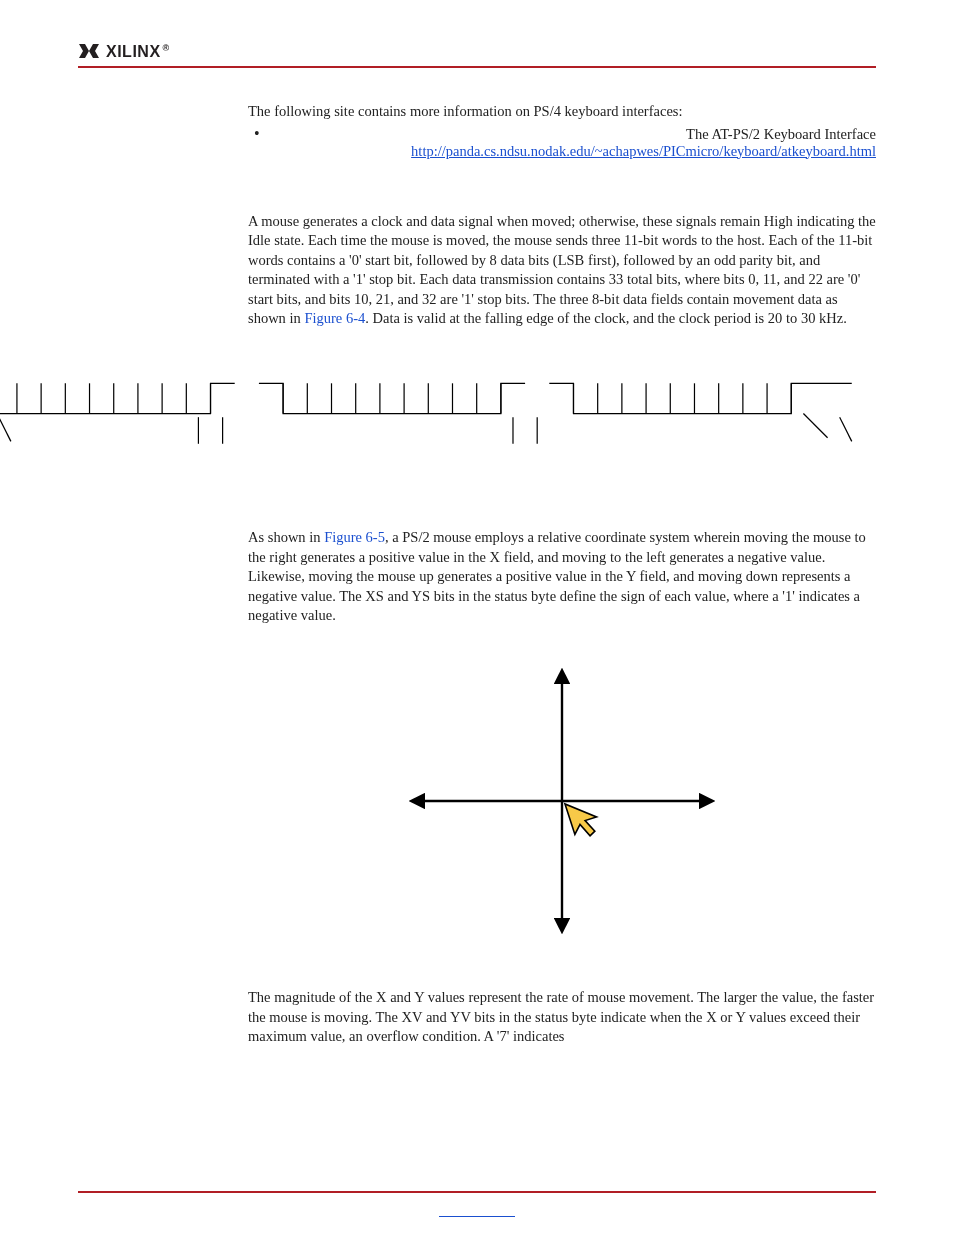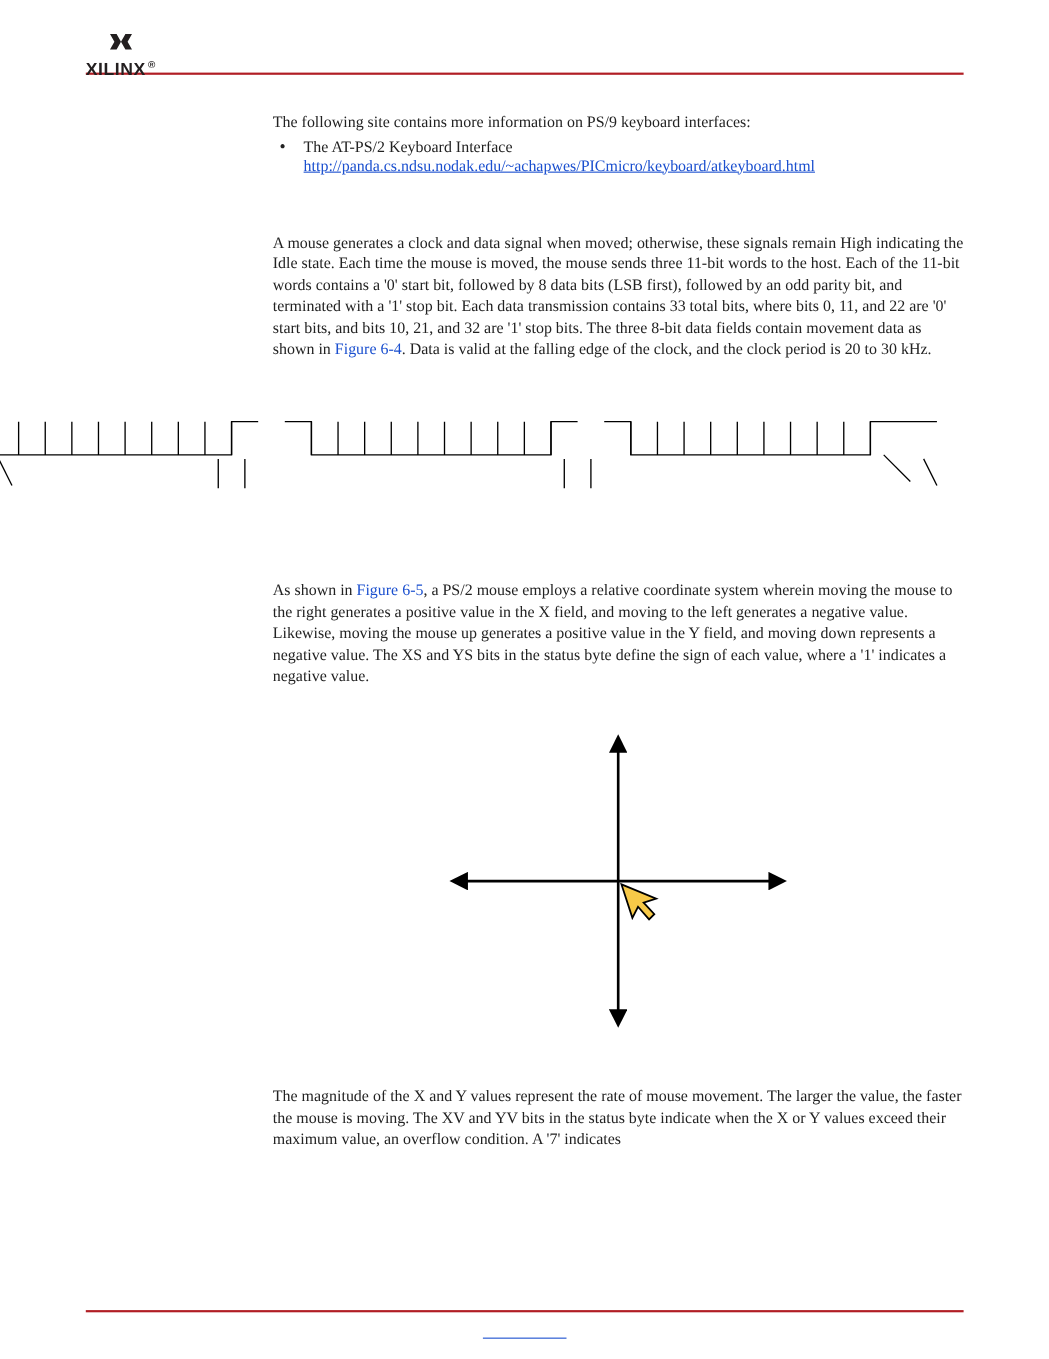--- a/index.html
+++ b/index.html
@@ -20,23 +20,22 @@
   }
   .header {
     display: flex;
     align-items: center;
     height: 28px;
     border-bottom: 2px solid #b11e25;
     margin-bottom: 34px;
   }
   .logo {
     display: flex;
-    align-items: center;
+    align-items: flex-start;
     gap: 6px;
-    flex-direction: column;
   }
   .logo-mark svg { display:block; }
   .logo-text {
     font-family: Arial, Helvetica, sans-serif;
     font-weight: 700;
     font-size: 16px;
     letter-spacing: 0.5px;
     color: #231f20;
   }
   .logo-reg {
@@ -46,20 +45,21 @@
   }
   .content {
     margin-left: 170px;   
   }
   p { margin: 0 0 10px 0; line-height: 1.35; }
   .p-intro { margin-bottom: 4px; }
   ul.bulleted {
     list-style: none;
     padding: 0;
     margin: 0 0 52px 0;
+    text-align: right;
   }
   ul.bulleted li {
     position: relative;
     padding-left: 28px;
   }
   ul.bulleted li::before {
     content: "•";
     position: absolute;
     left: 6px;
     top: -1px;
@@ -110,21 +110,21 @@
           <path d="M21 1 L15 1 L11 8 L15 15 L21 15 L17 8 Z" fill="#231f20"></path>
         </svg>
       </span>
       <span class="logo-text">
         <span>XILINX</span><span class="logo-reg">®</span>
       </span>
     </div>
   </div>
 
   <div class="content">
-    <p class="p-intro">The following site contains more information on PS/9 keyboard interfaces:</p>
+    <p class="p-intro">The following site contains more information on PS/4 keyboard interfaces:</p>
 
     <ul class="bulleted">
       <li>
         <span>The AT-PS/2 Keyboard Interface</span><br>
         <a class="link" href="#">http://panda.cs.ndsu.nodak.edu/~achapwes/PICmicro/keyboard/atkeyboard.html</a>
       </li>
     </ul>
 
     <p class="p-body">
       <span>A mouse generates a clock and data signal when moved; otherwise, these signals remain High indicating the Idle state. Each time the mouse is moved, the mouse sends three 11-bit words to the host. Each of the 11-bit words contains a '0' start bit, followed by 8 data bits (LSB first), followed by an odd parity bit, and terminated with a '1' stop bit. Each data transmission contains 33 total bits, where bits 0, 11, and 22 are '0' start bits, and bits 10, 21, and 32 are '1' stop bits. The three 8-bit data fields contain movement data as shown in </span><span class="figref">Figure 6-4</span><span>. Data is valid at the falling edge of the clock, and the clock period is 20 to 30 kHz.</span>

